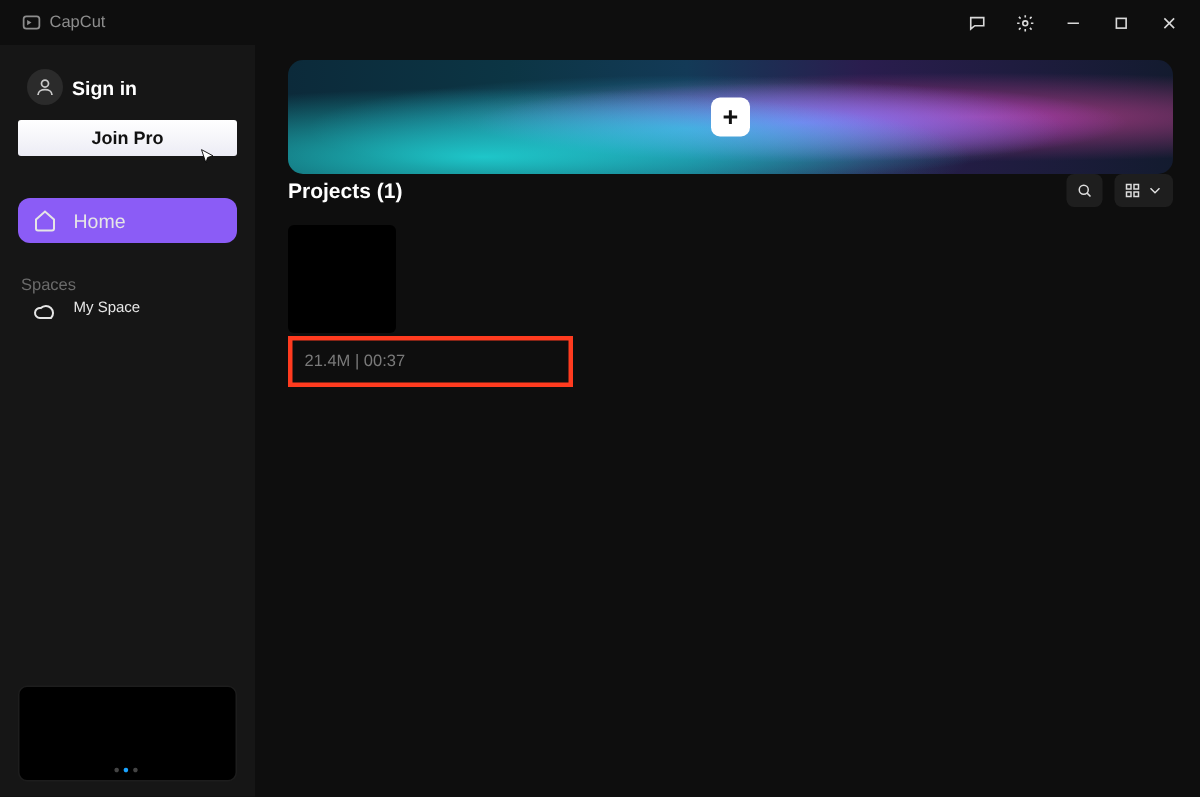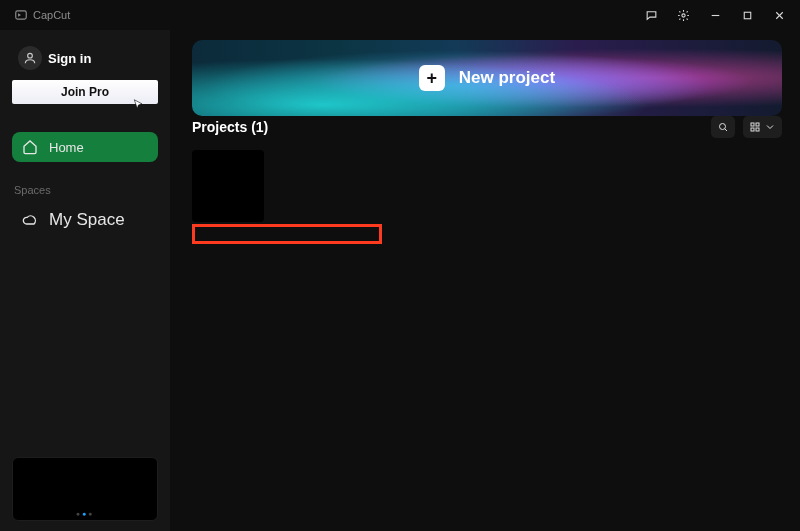--- a/index.html
+++ b/index.html
@@ -88,35 +88,35 @@
   .nav-item {
     margin-top: 28px;
     display: flex;
     align-items: center;
     gap: 11px;
     padding: 7px 10px;
     border-radius: 8px;
     font-size: 13px;
     color: #e6e6e6;
   }
-  .nav-item.active { background: #15803d; }
+  .nav-item.active { background: #8b5cf6; }
   .nav-item svg { width: 16px; height: 16px; stroke: #e6e6e6; }
   .section-label {
     margin-top: 22px;
     font-size: 11px;
     color: #6b6b6b;
     padding-left: 2px;
   }
   .space-item {
-    margin-top: 10px;
-    display: flex;
-    align-items: center;
+    margin-top: 0;
+    display: flex;
+    align-items: flex-start;
     gap: 11px;
     padding: 4px 10px;
-    font-size: 17px;
+    font-size: 10px;
     color: #e6e6e6;
   }
   .space-item svg { width: 16px; height: 16px; stroke: #e6e6e6; }
   .sidebar-spacer { flex: 1; }
   .ad-card {
     height: 64px;
     background: #000;
     border-radius: 6px;
     border: 1px solid #1d1d1d;
     position: relative;
@@ -285,21 +285,20 @@
     <div class="ad-card">
       <div class="ad-dots">
         <span>●</span><span class="on">●</span><span>●</span>
       </div>
     </div>
   </div>
 
   <div class="main">
     <div class="hero">
       <span class="plus-badge">+</span>
-      <span>New project</span>
     </div>
 
     <div class="proj-head">
       <div class="proj-title">Projects  (1)</div>
       <div class="proj-tools">
         <div class="tool-btn">
           <svg viewBox="0 0 24 24" fill="none" stroke="currentColor" stroke-width="2">
               <circle cx="11" cy="11" r="6"></circle>
               <line x1="20" y1="20" x2="15.5" y2="15.5"></line>
             </svg>
@@ -317,15 +316,20 @@
         </div>
       </div>
     </div>
 
     <div class="proj-grid">
       <div>
         <div class="thumb"></div>
       </div>
     </div>
     <div class="proj-meta">
+      <div class="proj-sub">
+        <span>21.4M</span>
+        <span> | </span>
+        <span>00:37</span>
+      </div>
     </div>
   </div>
 </div>
 
 </body></html>

